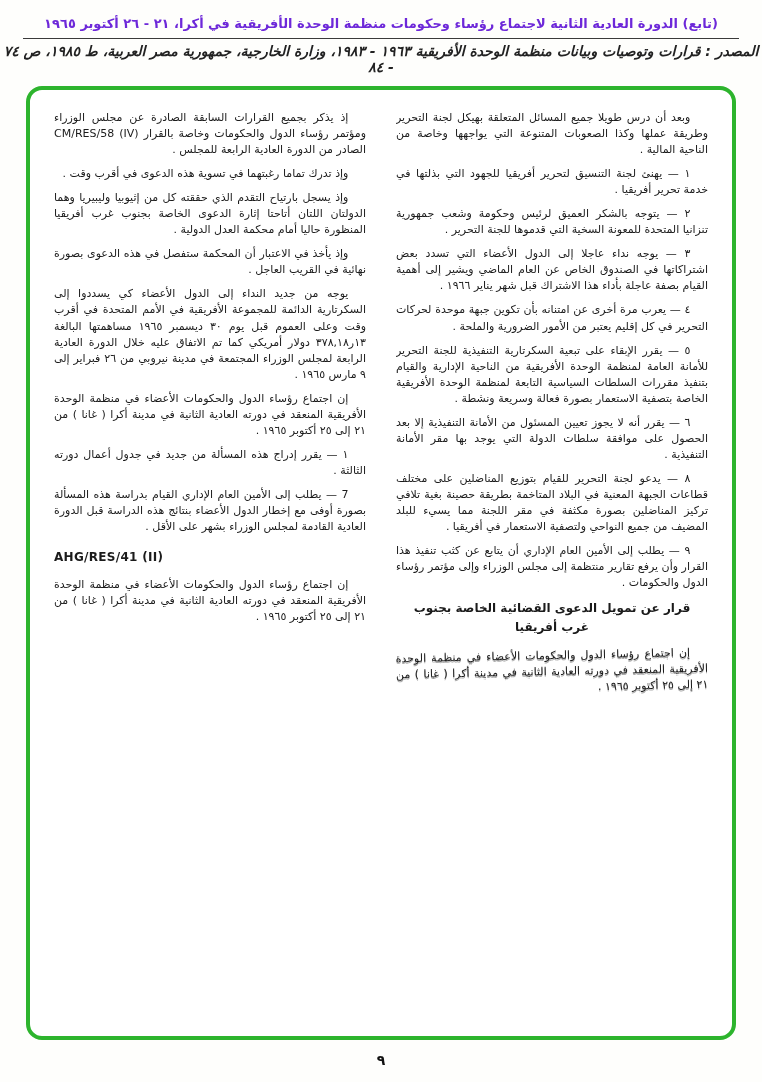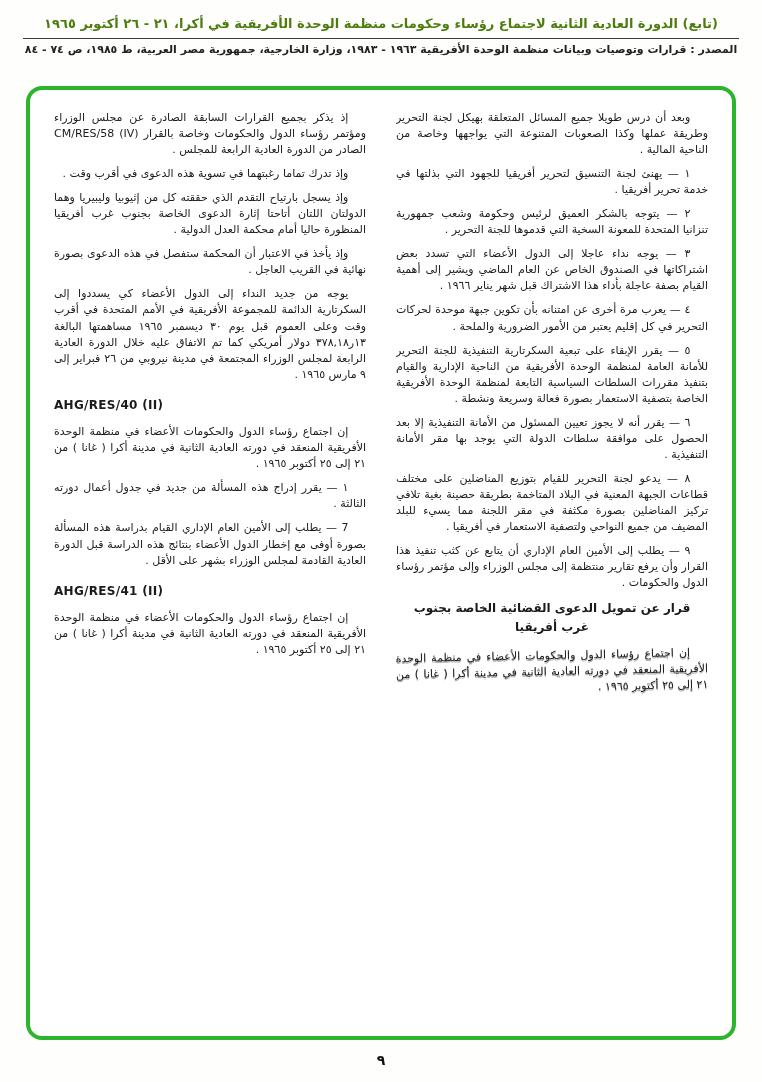--- a/index.html
+++ b/index.html
@@ -12,34 +12,35 @@
     overflow:hidden;
   }
   .page { position:relative; width:762px; height:1082px; }
 
   
   .hdr { text-align:center; padding-top:16px; direction:rtl; }
   .hdr-title {
     font-weight:bold;
     font-size:13px;
     letter-spacing:0.2px;
-    color:#4d7c0f;
+    color:#6d28d9;
   }
   .hdr-rule {
     width:716px;
     margin:7px auto 4px auto;
     border-top:1px solid #3a3a3a;
     position:relative;
     height:0;
   }
   .hdr-source {
-    font-size:11px;
+    font-size:14px;
     font-weight:bold;
     color:#222;
     direction:rtl;
+    font-style:italic;
   }
 
   
   .frame {
     position:absolute;
     top:86px; left:26px;
     width:710px; height:954px;
     border:4px solid #2db42d;
     border-radius:16px;
     background:#fff;
@@ -116,21 +117,20 @@
         <div class="block paragraph">٩ — يطلب إلى الأمين العام الإداري أن يتابع عن كثب تنفيذ هذا القرار وأن يرفع تقارير منتظمة إلى مجلس الوزراء وإلى مؤتمر رؤساء الدول والحكومات .</div>
         <div class="block heading">قرار عن تمويل الدعوى القضائية الخاصة بجنوب غرب أفريقيا</div>
         <div class="block paragraph smudged">إن اجتماع رؤساء الدول والحكومات الأعضاء في منظمة الوحدة الأفريقية المنعقد في دورته العادية الثانية في مدينة أكرا ( غانا ) من ٢١ إلى ٢٥ أكتوبر ١٩٦٥ .</div>
       </div>
     <div class="col">
         <div class="block paragraph">إذ يذكر بجميع القرارات السابقة الصادرة عن مجلس الوزراء ومؤتمر رؤساء الدول والحكومات وخاصة بالقرار CM/RES/58 (IV) الصادر من الدورة العادية الرابعة للمجلس .</div>
         <div class="block paragraph">وإذ تدرك تماما رغبتهما في تسوية هذه الدعوى في أقرب وقت .</div>
         <div class="block paragraph">وإذ يسجل بارتياح التقدم الذي حققته كل من إثيوبيا وليبيريا وهما الدولتان اللتان أتاحتا إثارة الدعوى الخاصة بجنوب غرب أفريقيا المنظورة حاليا أمام محكمة العدل الدولية .</div>
         <div class="block paragraph">وإذ يأخذ في الاعتبار أن المحكمة ستفصل في هذه الدعوى بصورة نهائية في القريب العاجل .</div>
         <div class="block paragraph">يوجه من جديد النداء إلى الدول الأعضاء كي يسددوا إلى السكرتارية الدائمة للمجموعة الأفريقية في الأمم المتحدة في أقرب وقت وعلى العموم قبل يوم ٣٠ ديسمبر ١٩٦٥ مساهمتها البالغة ١٣ر٣٧٨,١٨ دولار أمريكي كما تم الاتفاق عليه خلال الدورة العادية الرابعة لمجلس الوزراء المجتمعة في مدينة نيروبي من ٢٦ فبراير إلى ٩ مارس ١٩٦٥ .</div>
-        <div class="block code">AHG/RES/40 (II)</div>
         <div class="block paragraph">إن اجتماع رؤساء الدول والحكومات الأعضاء في منظمة الوحدة الأفريقية المنعقد في دورته العادية الثانية في مدينة أكرا ( غانا ) من ٢١ إلى ٢٥ أكتوبر ١٩٦٥ .</div>
         <div class="block paragraph">١ — يقرر إدراج هذه المسألة من جديد في جدول أعمال دورته الثالثة .</div>
         <div class="block paragraph">7 — يطلب إلى الأمين العام الإداري القيام بدراسة هذه المسألة بصورة أوفى مع إخطار الدول الأعضاء بنتائج هذه الدراسة قبل الدورة العادية القادمة لمجلس الوزراء بشهر على الأقل .</div>
         <div class="block code">AHG/RES/41 (II)</div>
         <div class="block paragraph">إن اجتماع رؤساء الدول والحكومات الأعضاء في منظمة الوحدة الأفريقية المنعقد في دورته العادية الثانية في مدينة أكرا ( غانا ) من ٢١ إلى ٢٥ أكتوبر ١٩٦٥ .</div>
       </div>
   </main>
 
   <footer>
     <div class="pagenum">٩</div>

